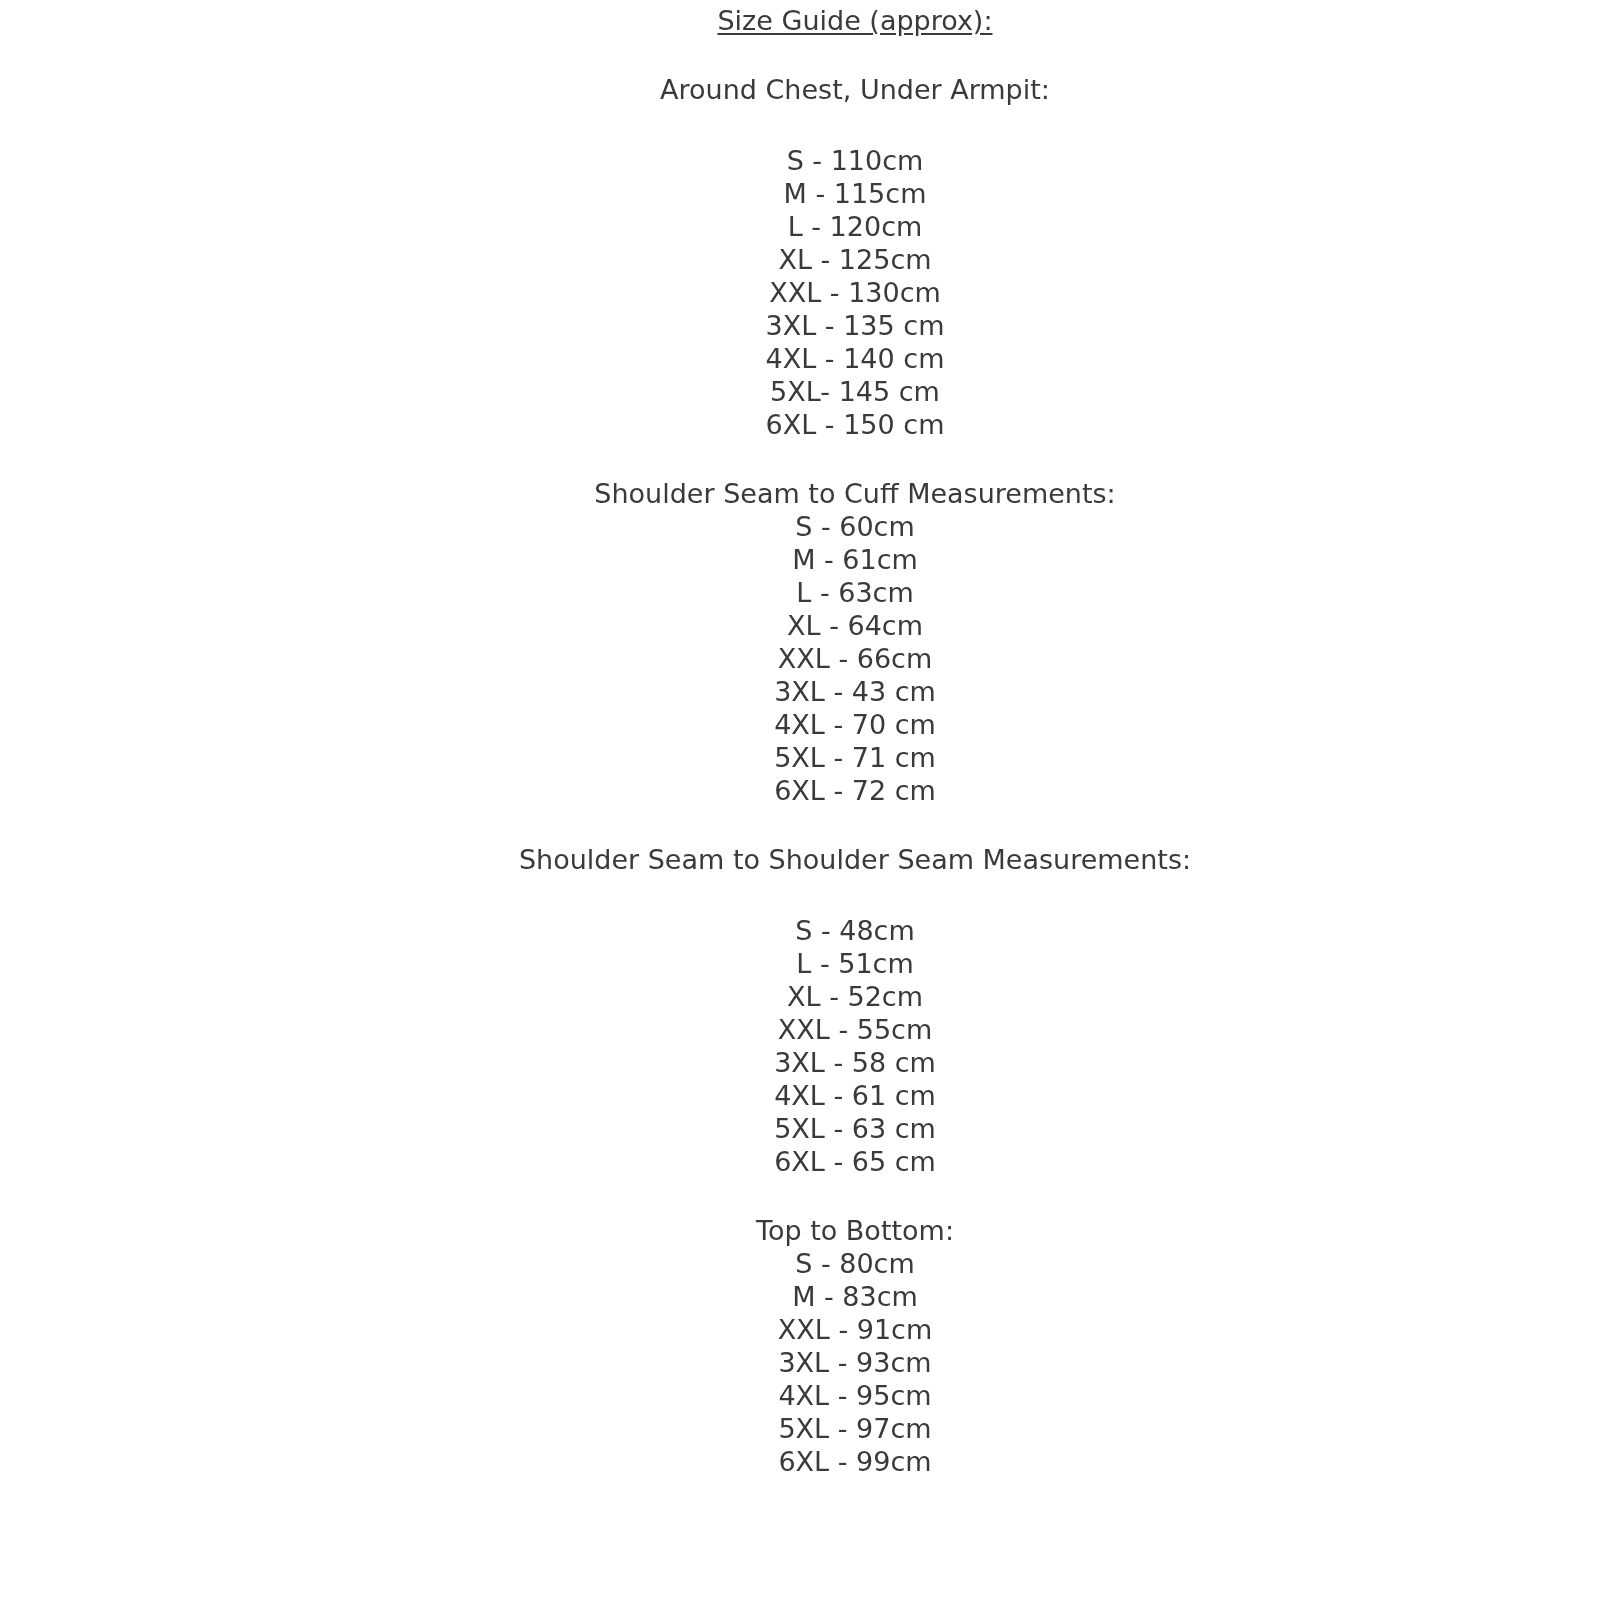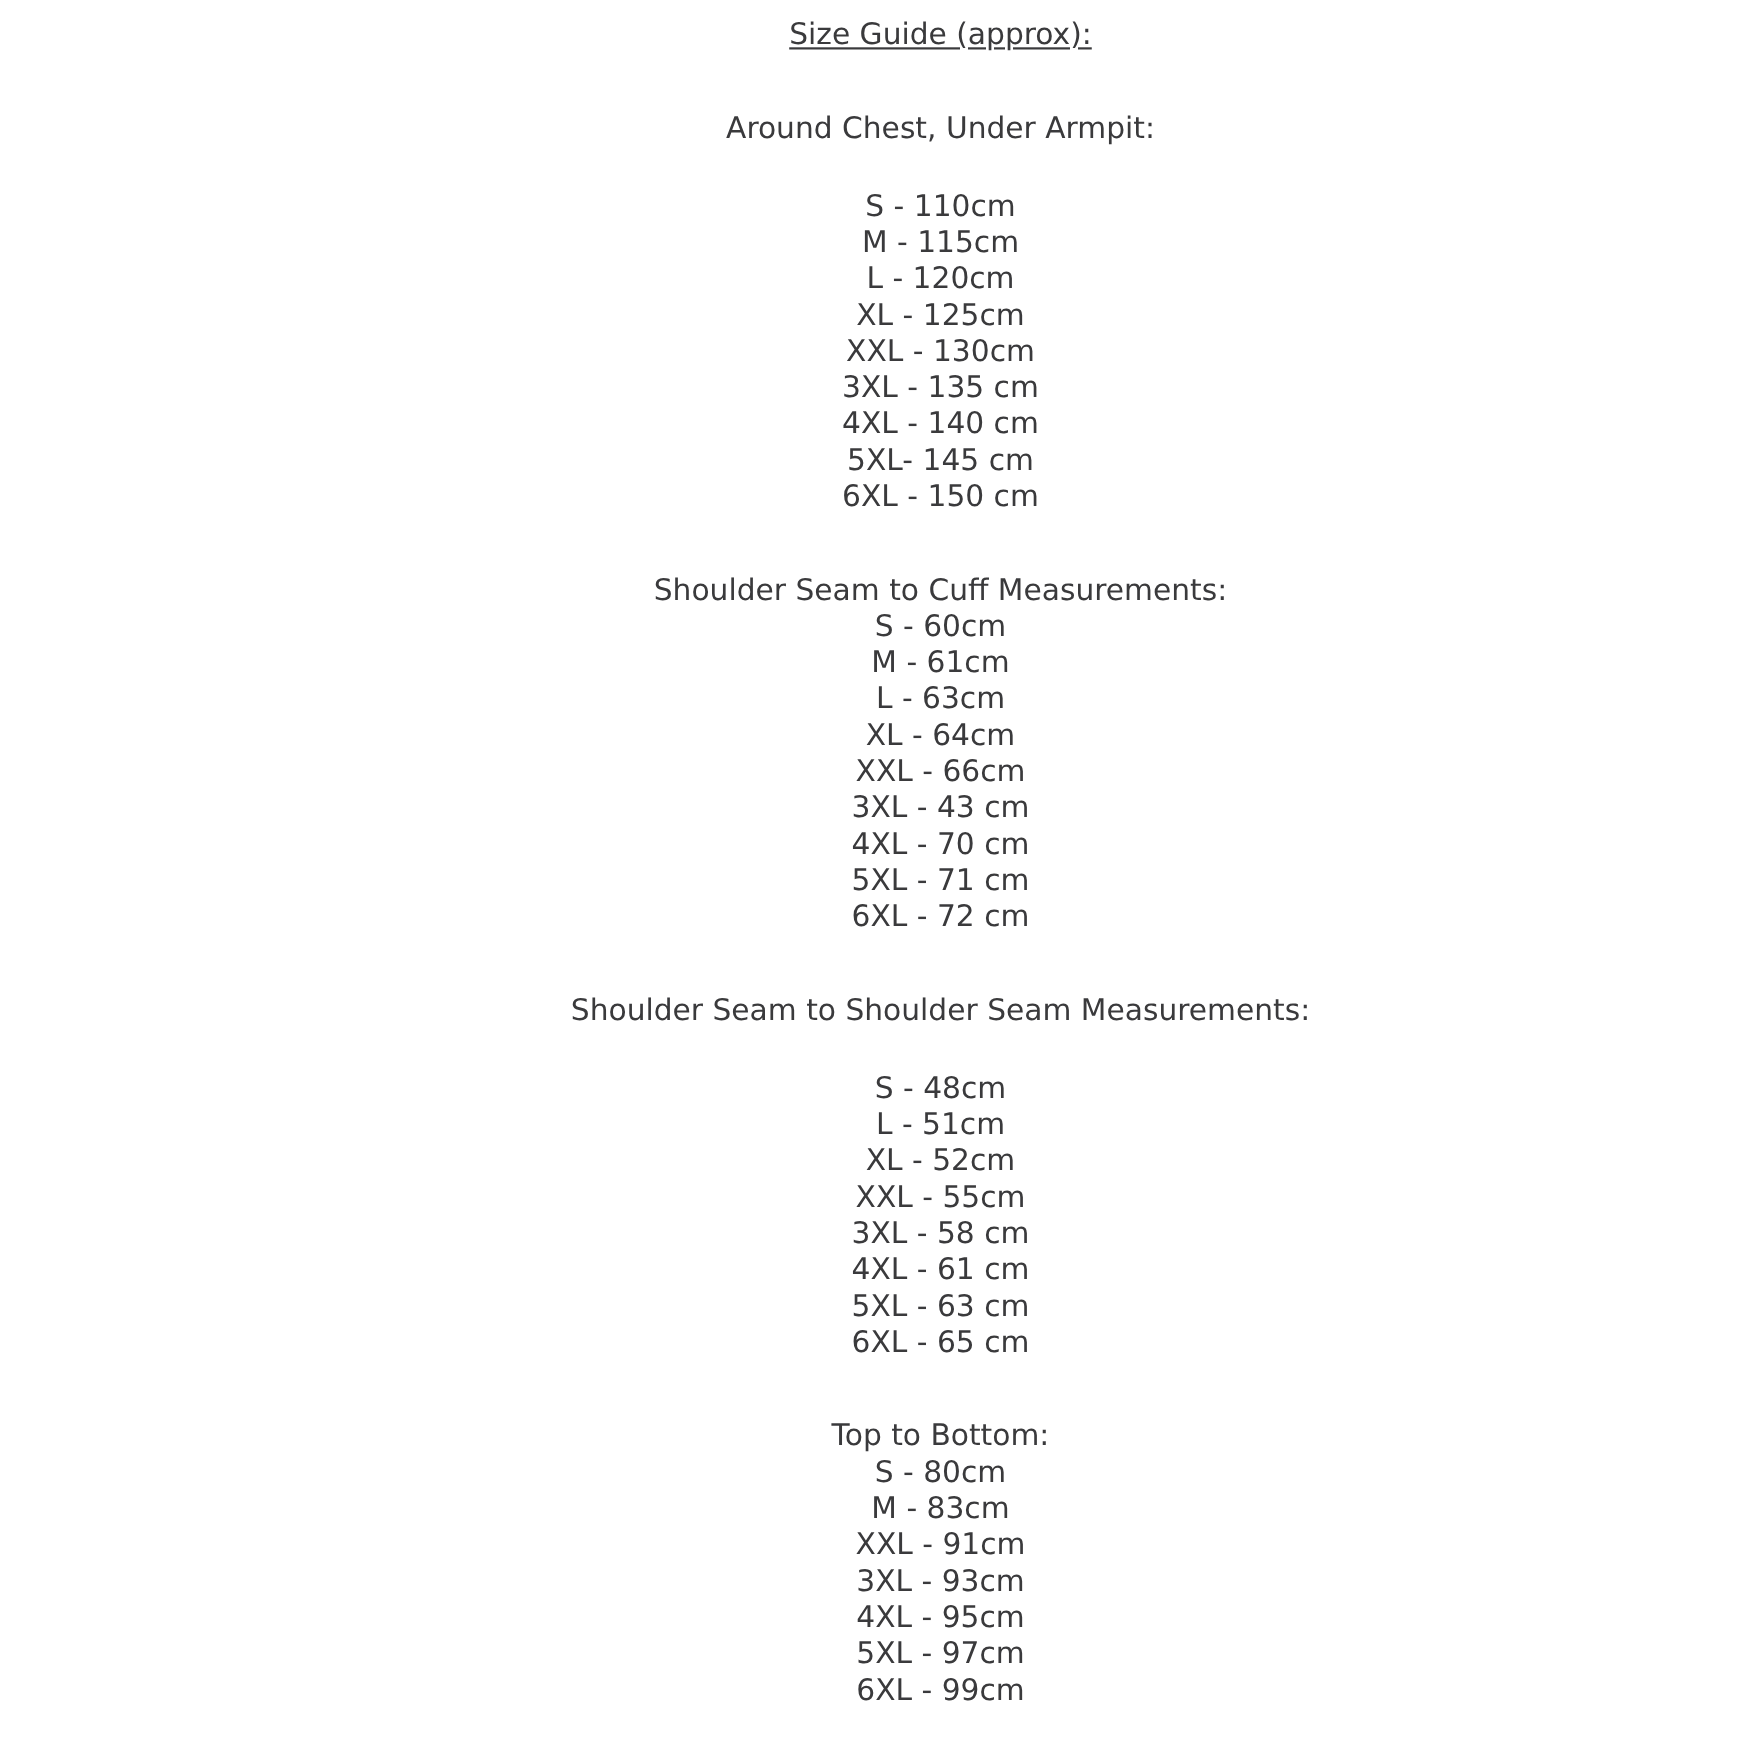--- a/index.html
+++ b/index.html
@@ -10,35 +10,35 @@
   body {
     width: 1600px;
     height: 1600px;
     font-family: "DejaVu Sans", "Liberation Sans", sans-serif;
     color: #3a3a3c;
     overflow: hidden;
   }
   .doc {
     box-sizing: border-box;
     width: 1600px;
-    padding-top: 15px;
+    padding-top: 4px;
     padding-left: 110px; 
     text-align: center;
     font-size: 27px;
     line-height: 33px;
   }
   .title {
     margin: 0;
     font-size: 27px;
     font-weight: 400;
     text-decoration: underline;
     text-underline-offset: 3px;
   }
   .section {
-    margin-top: 52px;
+    margin-top: 36px;
   }
   .heading {
     margin: 0;
     font-size: 27px;
     font-weight: 400;
   }
   .heading.gap {
     margin-bottom: 38px;
   }
   .row {

